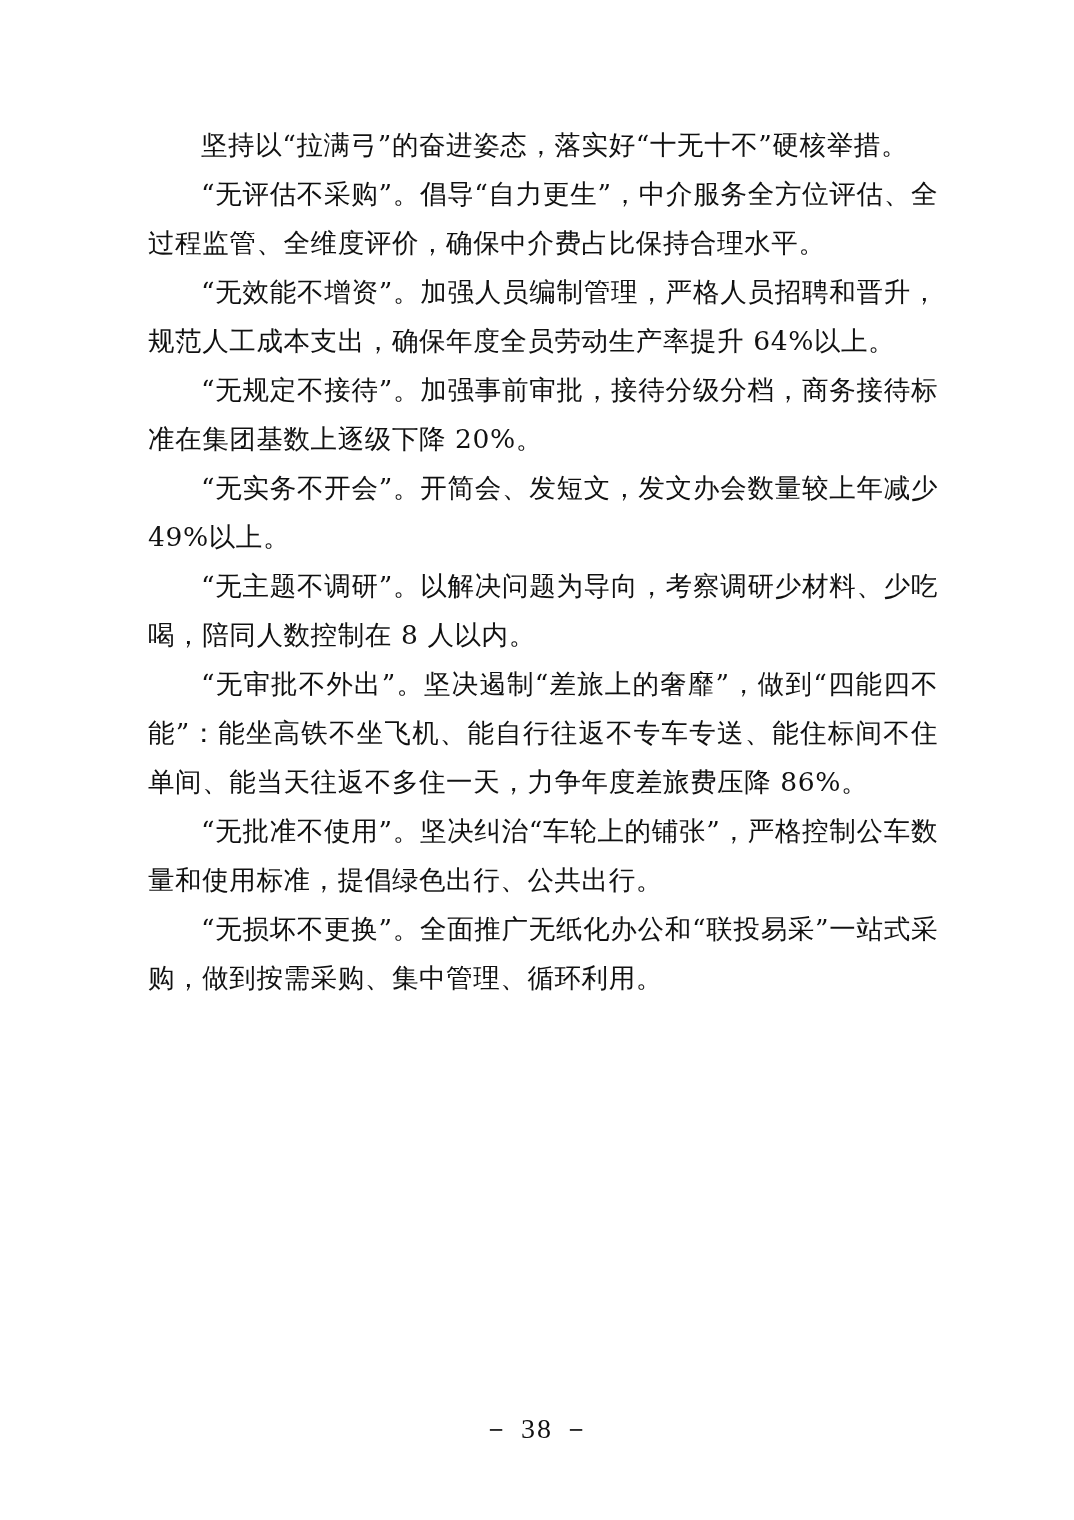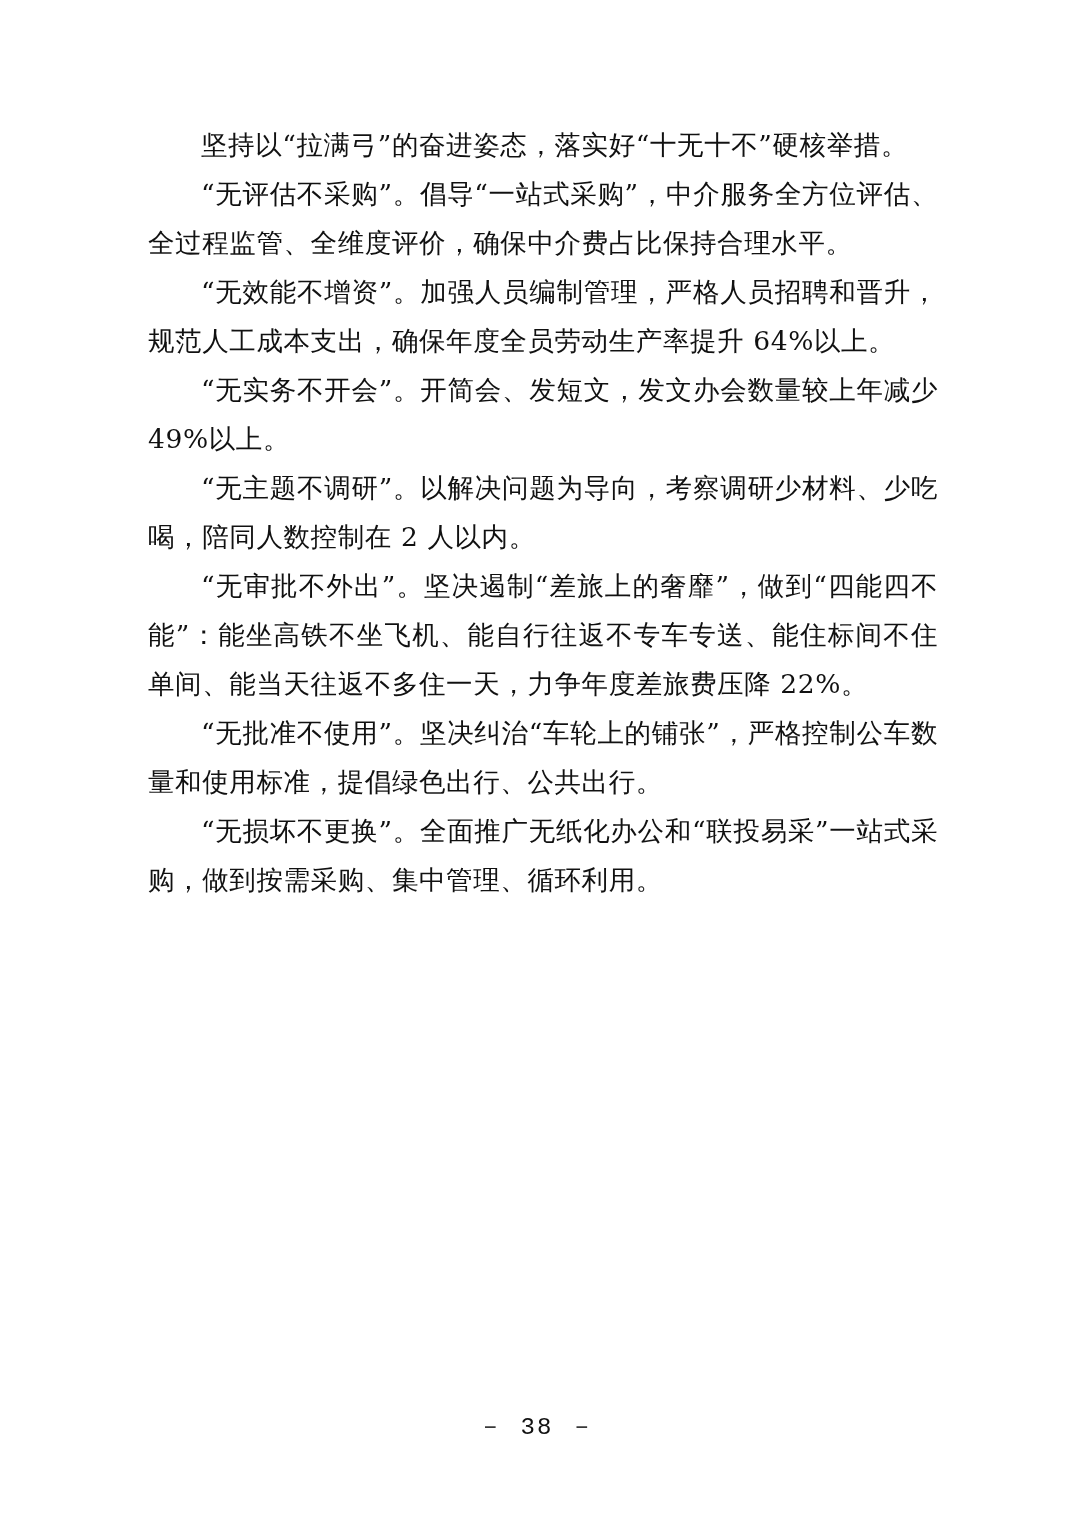--- a/index.html
+++ b/index.html
@@ -33,34 +33,35 @@
     text-justify: inter-character;
     letter-spacing: 0.6px;
     word-break: break-all;
   }
   .footer {
     position: absolute;
     left: 0;
     right: 0;
     top: 1410px;
     text-align: center;
-    font-family: Liberation Mono, monospace;
-    font-size: 24px;
+    font-family: Liberation Serif, serif;
+    font-size: 28px;
     color: #111111;
     letter-spacing: 2px;
   }
 </style>
 </head>
 <body>
 
 <div class="page">
   <div class="content">
     <p class="para">坚持以“拉满弓”的奋进姿态，落实好“十无十不”硬核举措。</p>
-    <p class="para">“无评估不采购”。倡导“一站式采购”，中介服务全方位评估、全过程监管、全维度评价，确保中介费占比保持合理水平。</p>
+    <p class="para">“无评估不采购”。倡导“自力更生”，中介服务全方位评估、全过程监管、全维度评价，确保中介费占比保持合理水平。</p>
     <p class="para">“无效能不增资”。加强人员编制管理，严格人员招聘和晋升，规范人工成本支出，确保年度全员劳动生产率提升 64%以上。</p>
+    <p class="para">“无规定不接待”。加强事前审批，接待分级分档，商务接待标准在集团基数上逐级下降 20%。</p>
     <p class="para">“无实务不开会”。开简会、发短文，发文办会数量较上年减少 49%以上。</p>
-    <p class="para">“无主题不调研”。以解决问题为导向，考察调研少材料、少吃喝，陪同人数控制在 2 人以内。</p>
-    <p class="para">“无审批不外出”。坚决遏制“差旅上的奢靡”，做到“四能四不能”：能坐高铁不坐飞机、能自行往返不专车专送、能住标间不住单间、能当天往返不多住一天，力争年度差旅费压降 22%。</p>
+    <p class="para">“无主题不调研”。以解决问题为导向，考察调研少材料、少吃喝，陪同人数控制在 8 人以内。</p>
+    <p class="para">“无审批不外出”。坚决遏制“差旅上的奢靡”，做到“四能四不能”：能坐高铁不坐飞机、能自行往返不专车专送、能住标间不住单间、能当天往返不多住一天，力争年度差旅费压降 86%。</p>
     <p class="para">“无批准不使用”。坚决纠治“车轮上的铺张”，严格控制公车数量和使用标准，提倡绿色出行、公共出行。</p>
     <p class="para">“无损坏不更换”。全面推广无纸化办公和“联投易采”一站式采购，做到按需采购、集中管理、循环利用。</p>
   </div>
   <div class="footer">－ 38 －</div>
 </div>
 
 </body></html>

